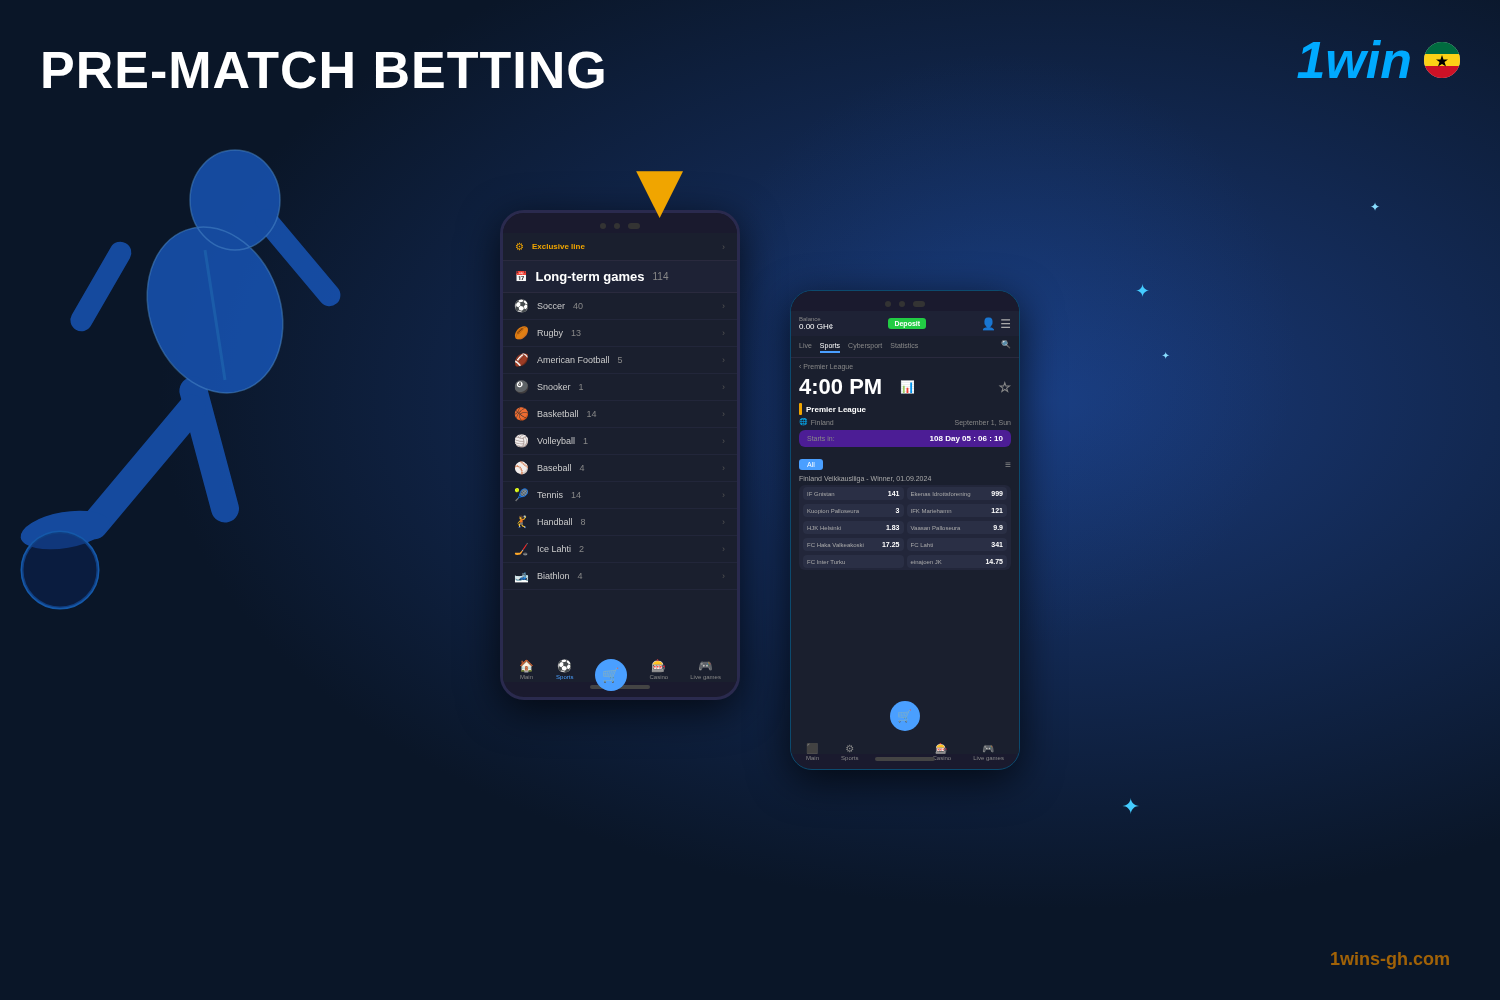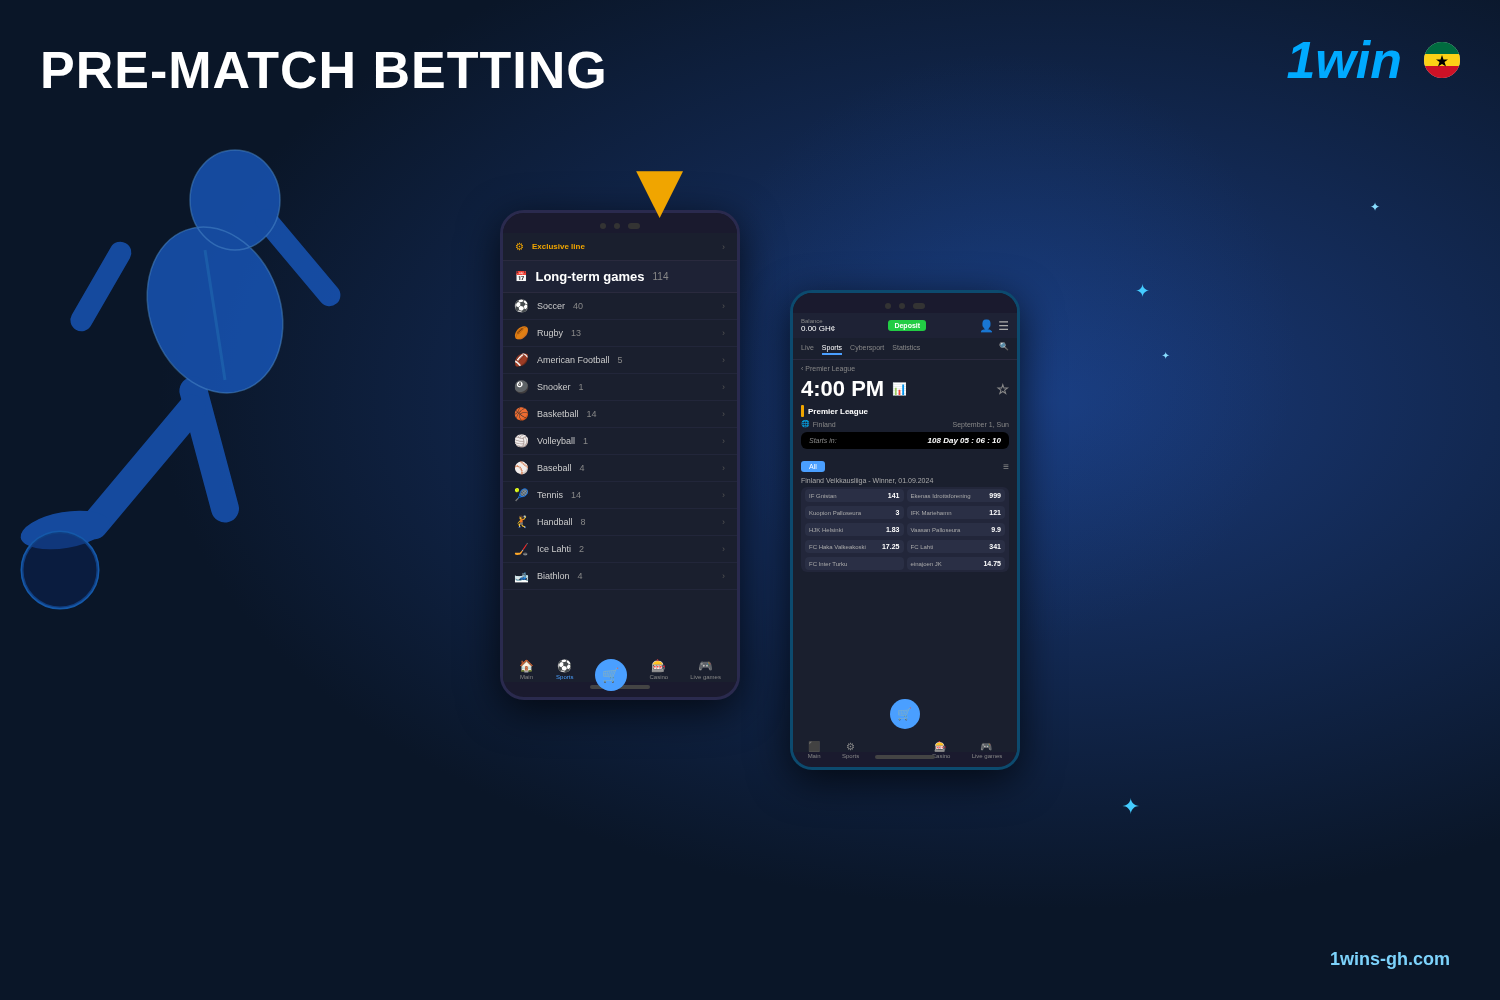--- a/index.html
+++ b/index.html
@@ -58,35 +58,35 @@
     }
 
     
     .logo {
       position: absolute;
       top: 30px;
       right: 40px;
       z-index: 10;
       display: flex;
       align-items: center;
-      gap: 22px;
+      gap: 12px;
     }
     .logo-text {
       font-size: 52px;
       font-weight: 900;
       font-style: italic;
       color: #00aaff;
     }
 
     
     .website-url {
       position: absolute;
       bottom: 30px;
       right: 50px;
-      color: #7dd3fc;
+      color: #a16207;
       font-size: 18px;
       font-weight: bold;
       z-index: 10;
     }
 
     
     .arrow {
       position: absolute;
       top: 150px;
       left: 620px;
@@ -297,21 +297,21 @@
       position: absolute;
       top: 290px;
       left: 790px;
       width: 230px;
       height: 480px;
       background: #1a1a2e;
       border-radius: 22px;
       z-index: 14;
       box-shadow: 0 10px 40px rgba(0,0,0,0.7);
       overflow: hidden;
-      border: 3px solid #0c4a6e;
+      border: 1px solid #0c4a6e;
     }
 
     .phone-right .phone-screen {
       background: #1a1f2e;
       height: calc(100% - 35px);
     }
 
     
     .rph-header {
       background: #1e2235;
@@ -376,21 +376,21 @@
       color: #888;
       margin-bottom: 4px;
     }
 
     .match-time {
       font-size: 22px;
       font-weight: bold;
       color: white;
       display: flex;
       align-items: center;
-      gap: 8px;
+      gap: 18px;
     }
 
     .match-time-icon {
       font-size: 12px;
       color: #4a9fff;
     }
 
     .match-league {
       display: flex;
       align-items: center;
@@ -425,28 +425,27 @@
       align-items: center;
       gap: 3px;
     }
 
     .match-date {
       font-size: 7px;
       color: #888;
     }
 
     .match-countdown {
-      background: #000000;
+      background: #4c1d95;
       border-radius: 6px;
       padding: 4px 8px;
       margin: 4px 0;
       display: flex;
       align-items: center;
       justify-content: space-between;
-      font-style: italic;
     }
 
     .countdown-label {
       font-size: 7px;
       color: #888;
     }
 
     .countdown-val {
       font-size: 8px;
       color: white;

